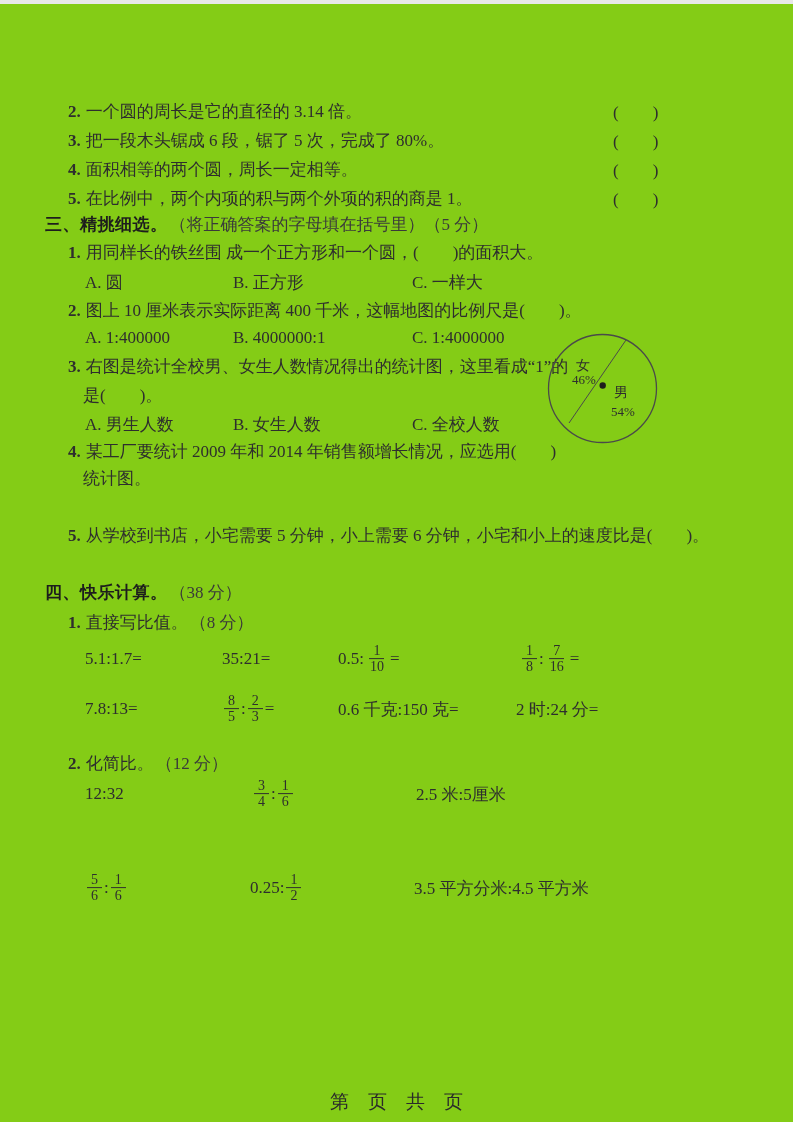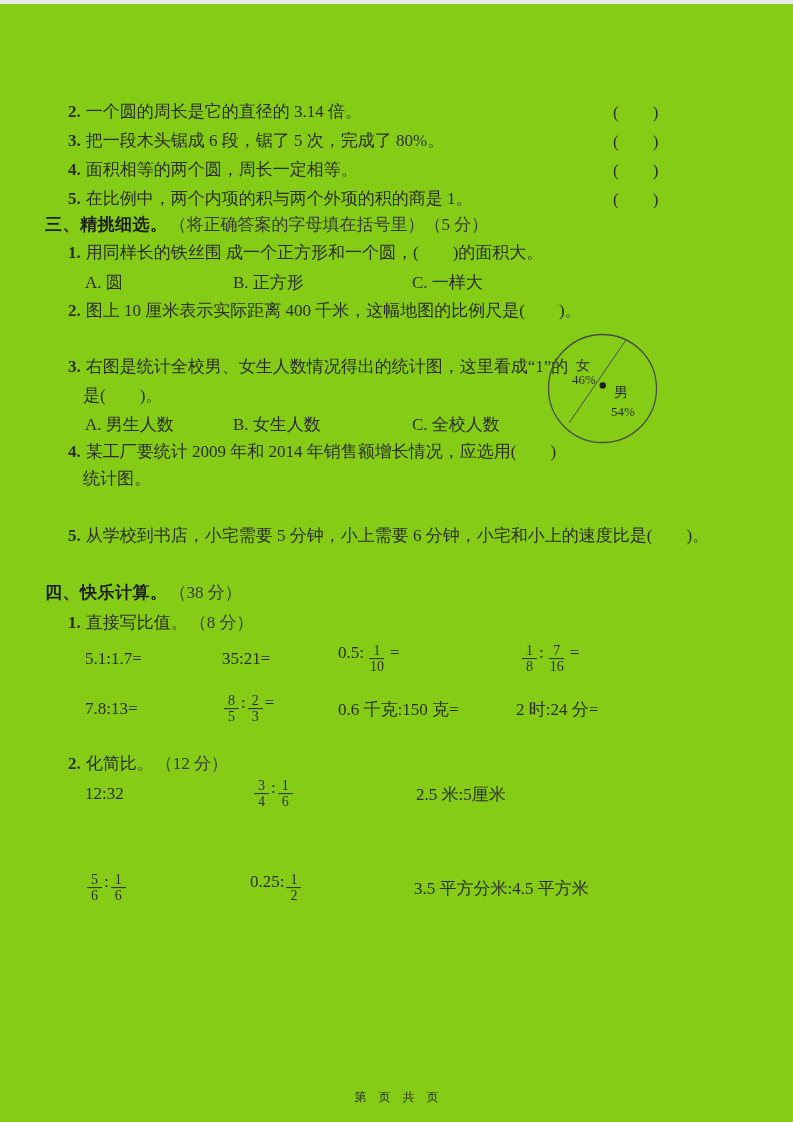--- a/index.html
+++ b/index.html
@@ -16,34 +16,34 @@
   .ht{font-weight:bold; color:#1d1d1d; letter-spacing:.5px;text-align:center;}
   .note{color:#3a3a3a; margin-left:2px;font-family:Liberation Serif, serif;}
   .l2{padding-left:83px;}
   .bracket{position:absolute; left:613px; white-space:pre;}
   .opts{position:absolute; left:0; width:793px; height:21px;}
   .oa{position:absolute; left:85px; white-space:pre;}
   .ob{position:absolute; left:233px; white-space:pre;}
   .oc{position:absolute; left:412px; white-space:pre;}
   .crow{position:absolute; left:0; width:793px; height:42px;}
   .cell{position:absolute; top:50%; transform:translateY(-50%); white-space:pre;}
-  .expr{display:inline-flex; align-items:flex-start;}
+  .expr{display:inline-flex; align-items:center;}
   .frac{display:inline-flex; flex-direction:column; align-items:center;
         line-height:1.1; font-size:14px; margin:0 2px; vertical-align:middle;}
   .fn{padding:0 4px; border-bottom:1px solid #2e2e2e;}
   .fd{padding:0 4px;}
   .pie{position:absolute; left:545px; top:328px; width:115px; height:115px;}
   .pie .outline{fill:none; stroke:#4a4a4a; stroke-width:1.3;}
   .pie .divider{stroke:#4a4a4a; stroke-width:1;}
   .pie .dot{fill:#1d1d1d;}
   .pie text{fill:#2e2e2e; font-family:"Liberation Serif","DejaVu Serif",serif;}
   .footer{
     position:absolute; left:0; top:1085px; width:793px; text-align:center;
     font-family:"Liberation Sans","DejaVu Sans",sans-serif;
-    font-size:12px; color:#2a2a2a; white-space:pre;
+    font-size:19px; color:#2a2a2a; white-space:pre;
   }
 </style>
 </head>
 <body>
 
 <div class="page">
 
   <div class="row ind" style="top:97px"><span class="num">2.</span><span>一个圆的周长是它的直径的 3.14 倍。</span></div>
   <span class="bracket" style="top:97px">(　　)</span>
 
@@ -59,20 +59,25 @@
   <div class="row hd" style="top:210px"><span class="ht">三、精挑细选。</span><span class="note">（将正确答案的字母填在括号里）（5 分）</span></div>
 
   <div class="row ind" style="top:238px"><span class="num">1.</span><span>用同样长的铁丝围 成一个正方形和一个圆，(　　)的面积大。</span></div>
   <div class="opts" style="top:267px">
     <span class="oa">A. 圆</span>
     <span class="ob">B. 正方形</span>
     <span class="oc">C. 一样大</span>
   </div>
 
   <div class="row ind" style="top:296px"><span class="num">2.</span><span>图上 10 厘米表示实际距离 400 千米，这幅地图的比例尺是(　　)。</span></div>
+  <div class="opts" style="top:324px">
+    <span class="oa">A. 1:400000</span>
+    <span class="ob">B. 4000000:1</span>
+    <span class="oc">C. 1:4000000</span>
+  </div>
 
   <div class="row ind" style="top:352px"><span class="num">3.</span><span>右图是统计全校男、女生人数情况得出的统计图，这里看成“1”的</span></div>
   <div class="row l2" style="top:381px"><span>是(　　)。</span></div>
   <div class="opts" style="top:409px">
     <span class="oa">A. 男生人数</span>
     <span class="ob">B. 女生人数</span>
     <span class="oc">C. 全校人数</span>
   </div>
 
   <svg class="pie" viewBox="0 0 115 115">

